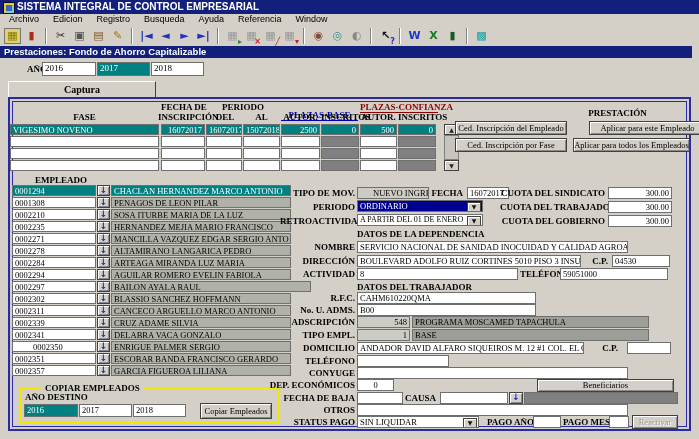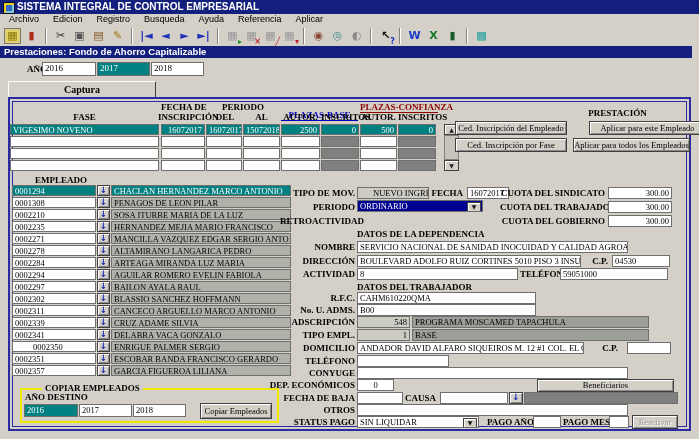--- a/index.html
+++ b/index.html
@@ -65,21 +65,21 @@
     <span class="ttext">SISTEMA INTEGRAL DE CONTROL EMPRESARIAL</span>
   </div>
 
   <div class="abs menubar" id="menubar">
       <span class="menu-item">Archivo</span>
       <span class="menu-item">Edicion</span>
       <span class="menu-item">Registro</span>
       <span class="menu-item">Busqueda</span>
       <span class="menu-item">Ayuda</span>
       <span class="menu-item">Referencia</span>
-      <span class="menu-item">Aplicar</span>
+      <span class="menu-item">Window</span>
     </div>
 
   <div class="abs toolbar" id="toolbar">
       <span class="ticon" style="color: rgb(138, 122, 0); background: rgb(224, 208, 112); box-shadow: rgb(119, 119, 119) 0px 0px 0px 1px inset;">▦</span>
       <span class="ticon" style="color: rgb(176, 42, 26);">▮</span>
       <div class="tsep"></div>
       <span class="ticon" style="color: rgb(51, 51, 51);">✂</span>
       <span class="ticon" style="color: rgb(85, 85, 85);">▣</span>
       <span class="ticon" style="color: rgb(138, 90, 42);">▤</span>
       <span class="ticon" style="color: rgb(160, 120, 24);">✎</span>
@@ -180,21 +180,21 @@
         <div class="abs fld nameGray" style="left: 111px; top: 257px; width: 180px; height: 11px;">ARTEAGA MIRANDA LUZ MARIA</div>
       </div>
       <div>
         <div class="abs fld" style="left: 12px; top: 269px; width: 84px; height: 11px;">0002294</div>
         <div class="abs btn arrowbtn" style="left: 97px; top: 269px; width: 13px; height: 11px;">↓</div>
         <div class="abs fld nameGray" style="left: 111px; top: 269px; width: 180px; height: 11px;">AGUILAR ROMERO EVELIN FABIOLA</div>
       </div>
       <div>
         <div class="abs fld" style="left: 12px; top: 281px; width: 84px; height: 11px;">0002297</div>
         <div class="abs btn arrowbtn" style="left: 97px; top: 281px; width: 13px; height: 11px;">↓</div>
-        <div class="abs fld nameGray" style="left: 111px; top: 281px; width: 180px; height: 11px;">BAILON AYALA RAUL</div>
+        <div class="abs fld nameGray" style="left: 111px; top: 281px; width: 200px; height: 11px;">BAILON AYALA RAUL</div>
       </div>
       <div>
         <div class="abs fld" style="left: 12px; top: 293px; width: 84px; height: 11px;">0002302</div>
         <div class="abs btn arrowbtn" style="left: 97px; top: 293px; width: 13px; height: 11px;">↓</div>
         <div class="abs fld nameGray" style="left: 111px; top: 293px; width: 180px; height: 11px;">BLASSIO SANCHEZ HOFFMANN</div>
       </div>
       <div>
         <div class="abs fld" style="left: 12px; top: 305px; width: 84px; height: 11px;">0002311</div>
         <div class="abs btn arrowbtn" style="left: 97px; top: 305px; width: 13px; height: 11px;">↓</div>
         <div class="abs fld nameGray" style="left: 111px; top: 305px; width: 180px; height: 11px;">CANCECO ARGUELLO MARCO ANTONIO</div>
@@ -241,20 +241,24 @@
 
   <div class="abs lbl" style="left:280px;top:201px;width:75px;">PERIODO</div>
   <div class="abs fld sel" style="left:357px;top:200px;width:126px;padding-right:14px;">
     <span>ORDINARIO</span>
     <span class="comboarr">▼</span>
   </div>
   <div class="abs lbl" style="left:500px;top:201px;width:105px;">CUOTA DEL TRABAJADOR</div>
   <div class="abs fld right" style="left:608px;top:201px;width:64px;">300.00</div>
 
   <div class="abs lbl" style="left:280px;top:215px;width:75px;">RETROACTIVIDAD</div>
+  <div class="abs fld" style="left:357px;top:214px;width:126px;padding-right:14px;font-size:8px;">
+    <span>A PARTIR DEL 01 DE ENERO</span>
+    <span class="comboarr">▼</span>
+  </div>
   <div class="abs lbl" style="left:500px;top:215px;width:105px;">CUOTA DEL GOBIERNO</div>
   <div class="abs fld right" style="left:608px;top:215px;width:64px;">300.00</div>
 
   <div class="abs lbl lblL" style="left:357px;top:228px;width:200px;">DATOS DE LA DEPENDENCIA</div>
 
   <div class="abs lbl" style="left:280px;top:241px;width:75px;">NOMBRE</div>
   <div class="abs fld" style="left:357px;top:241px;width:271px;">SERVICIO NACIONAL DE SANIDAD INOCUIDAD Y CALIDAD AGROALIMENTA</div>
 
   <div class="abs lbl" style="left:280px;top:255px;width:75px;">DIRECCIÓN</div>
   <div class="abs fld" style="left:357px;top:255px;width:224px;">BOULEVARD ADOLFO RUIZ CORTINES 5010 PISO 3 INSURGENTI</div>

